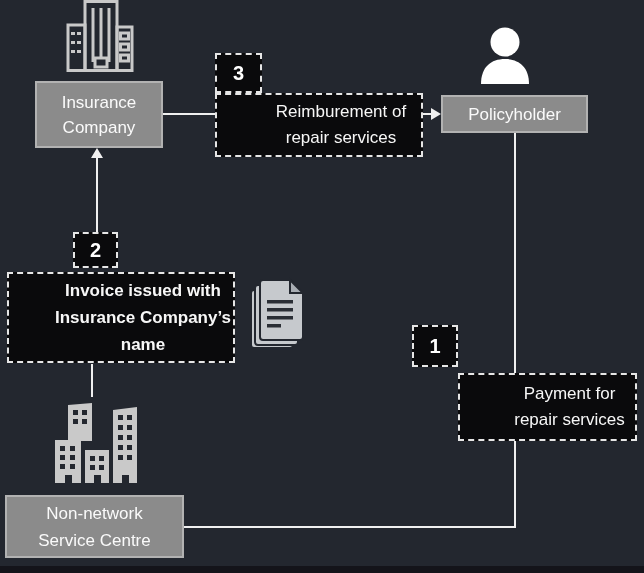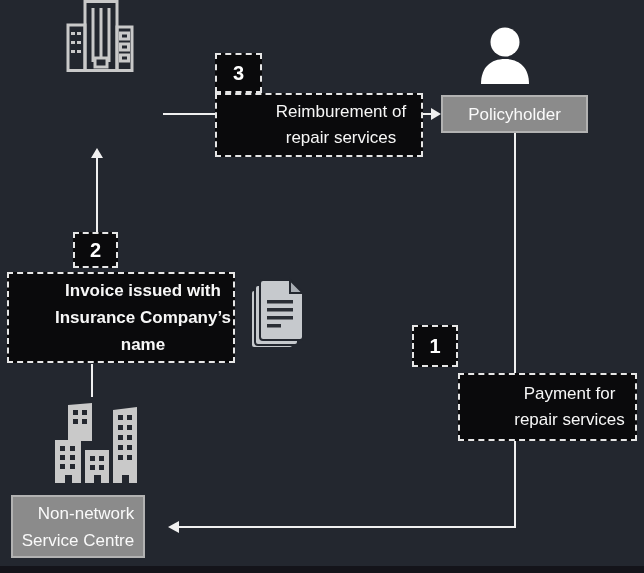--- a/index.html
+++ b/index.html
@@ -74,20 +74,22 @@
     <g fill="#c9c9c9">
       <rect x="7" y="32" width="4" height="3"></rect>
         <rect x="13" y="32" width="4" height="3"></rect>
       <rect x="7" y="41" width="4" height="3"></rect>
         <rect x="13" y="41" width="4" height="3"></rect>
       <rect x="7" y="50" width="4" height="3"></rect>
         <rect x="13" y="50" width="4" height="3"></rect>
     </g>
   </svg>
 
+  <div class="graybox" style="left:35px; top:81px; width:128px; height:67px;">Insurance
+Company</div>
 
   <div class="badge" style="left:215px; top:53px; width:47px; height:40px;">3</div>
   <div class="blackbox" style="left:215px; top:93px; width:208px; height:64px;">Reimburement of
 repair services</div>
 
   <svg class="icon" style="left:477px; top:26px; width:56px; height:58px;" viewBox="0 0 56 58">
     <circle cx="28" cy="16" r="14.5" fill="#ffffff"></circle>
     <path d="M4,58 C4,41 14,33 28,33 C42,33 52,41 52,58 Z" fill="#ffffff"></path>
   </svg>
 
@@ -146,17 +148,17 @@
       <rect x="68" y="35" width="5" height="5"></rect>
         <rect x="77" y="35" width="5" height="5"></rect>
       <rect x="68" y="45" width="5" height="5"></rect>
         <rect x="77" y="45" width="5" height="5"></rect>
       <rect x="68" y="55" width="5" height="5"></rect>
         <rect x="77" y="55" width="5" height="5"></rect>
       <rect x="72" y="75" width="7" height="8"></rect>
     </g>
   </svg>
 
-  <div class="graybox" style="left:11px; top:495px; width:134px; height:63px; line-height:27px;text-align:right;">Non-network
+  <div class="graybox" style="left:5px; top:495px; width:179px; height:63px; line-height:27px;">Non-network
 Service Centre</div>
 
   <div id="bottom-bar"></div>
 </div>
 
 </body></html>

